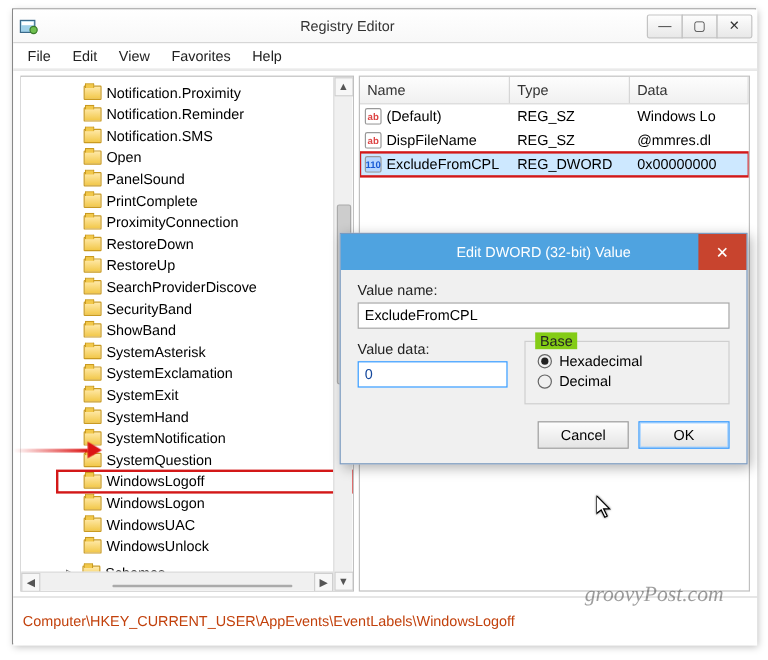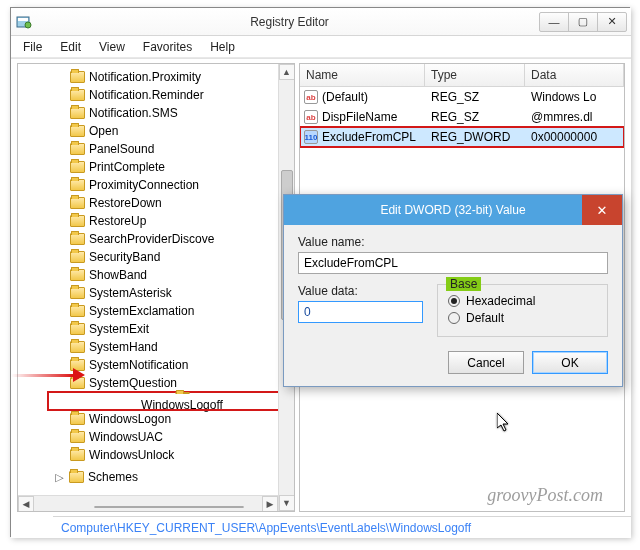--- a/index.html
+++ b/index.html
@@ -25,27 +25,27 @@
   .rows{flex:1; overflow:auto;}
   .row{display:flex; align-items:center; height:20px;}
   .row .c1{width:125px; padding-left:4px; display:flex; align-items:center; gap:4px; overflow:hidden;}
   .row .c2{width:100px; padding-left:6px;}
   .row .c3{flex:1; padding-left:6px; overflow:hidden; white-space:nowrap;}
   .row.highlight{outline:2px solid #d31818; outline-offset:-1px;align-items:center;}
   .row.sel{background:#cde8ff;}
   .valico{width:14px;height:14px;border:1px solid #999;border-radius:2px;display:flex;align-items:center;justify-content:center;font-size:8px;font-weight:bold;}
   .valico.sz{background:#fff;color:#d44;}
   .valico.bin{background:#b7d7ff;color:#1a5bd4;}
-  .statusbar{height:22px;border-top:1px solid #d6d6d6;padding:1px 8px;color:#3b82f6;display:flex;align-items:center;margin-left:42px;}
+  .statusbar{height:22px;border-top:1px solid #d6d6d6;padding:20px 8px;color:#c2410c;display:flex;align-items:center;}
   
   .tree{padding:4px 0 4px 0; white-space:nowrap;}
   .treeItem{display:flex;align-items:center;height:18px;padding-left:22px;gap:4px;cursor:default;margin-left:30px;}
   .treeItem .exp{width:11px;text-align:center;color:#666;font-size:11px;}
   .treeItem.indent1{padding-left:6px;}
-  .treeItem.highlighted{outline:2px solid #d31818;outline-offset:-1px;flex-direction:column;}
+  .treeItem.highlighted{outline:2px solid #d31818;outline-offset:-1px;}
   .folder{width:15px;height:12px;background:linear-gradient(#ffe9a8,#f2c84a);border:1px solid #c99a20;border-radius:1px;position:relative;}
   .folder:before{content:"";position:absolute;top:-3px;left:0;width:6px;height:3px;background:#f2c84a;border:1px solid #c99a20;border-bottom:none;border-radius:1px 1px 0 0;}
   .arrow{position:absolute;left:0;top:360px;display:flex;align-items:center;pointer-events:none;}
   .arrow-line{width:62px;height:3px;background:linear-gradient(to right, rgba(220,20,20,0), #dc1414);} 
   .arrow-head{width:0;height:0;border-left:12px solid #dc1414;border-top:7px solid transparent;border-bottom:7px solid transparent;}
   
   .dialog{position:absolute;left:272px;top:186px;width:340px;background:#f0f0f0;border:1px solid #7a9ac0;box-shadow:3px 3px 10px rgba(0,0,0,0.3);}
   .dlg-title{height:30px;background:#4fa3e0;color:#fff;display:flex;align-items:center;padding:0 8px;position:relative;}
   .dlg-title span{flex:1;text-align:center;font-size:12px;}
   .dlg-close{width:40px;height:22px;background:#c8442e;color:#fff;display:flex;align-items:center;justify-content:center;font-size:13px;position:absolute;right:0;top:0;height:30px;}
@@ -275,21 +275,21 @@
         <input value="0" style="">
       </div>
       <div class="fieldset">
         <div class="legend">Base</div>
         <div class="radio checked">
           <span class="dot"></span>
           <span>Hexadecimal</span>
         </div>
         <div class="radio">
           <span class="dot"></span>
-          <span>Default</span>
+          <span>Decimal</span>
         </div>
       </div>
     </div>
     <div class="dlg-btns">
       <div class="btn">Cancel</div>
       <div class="btn default">OK</div>
     </div>
   </div>
 </div>
 

